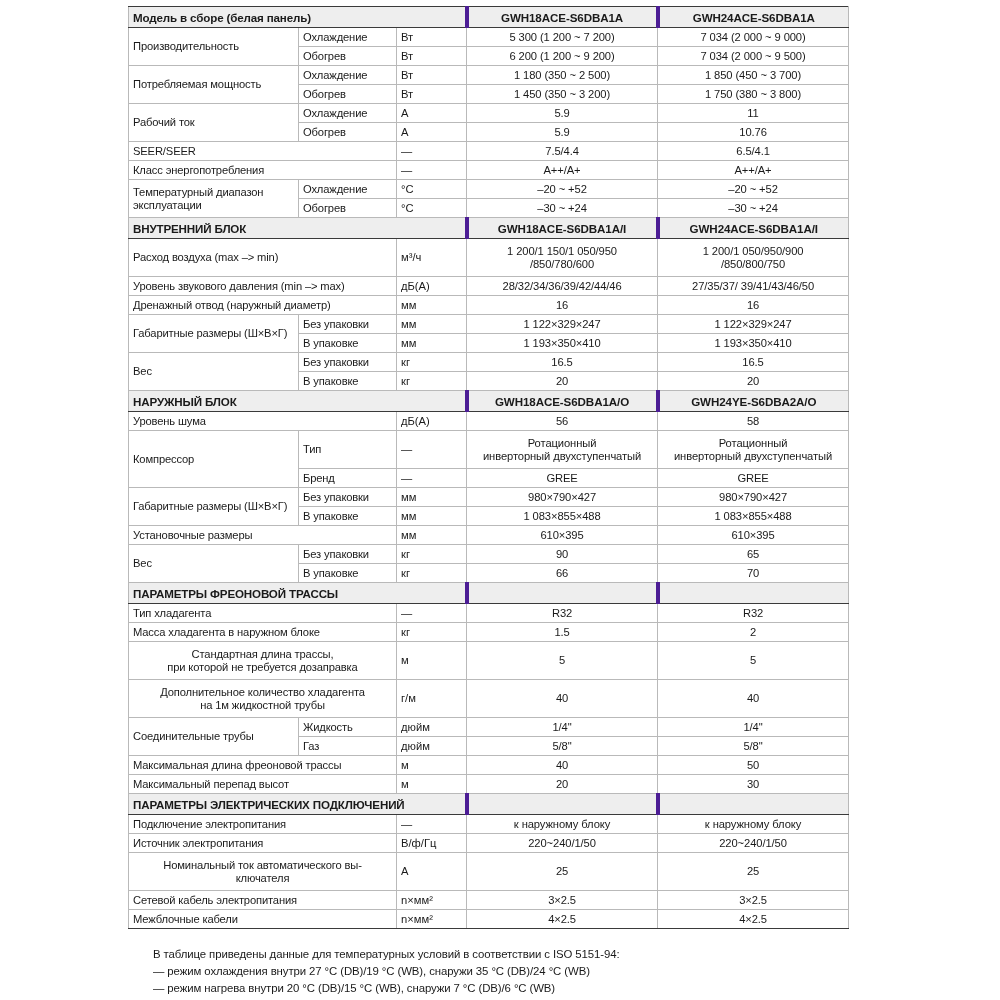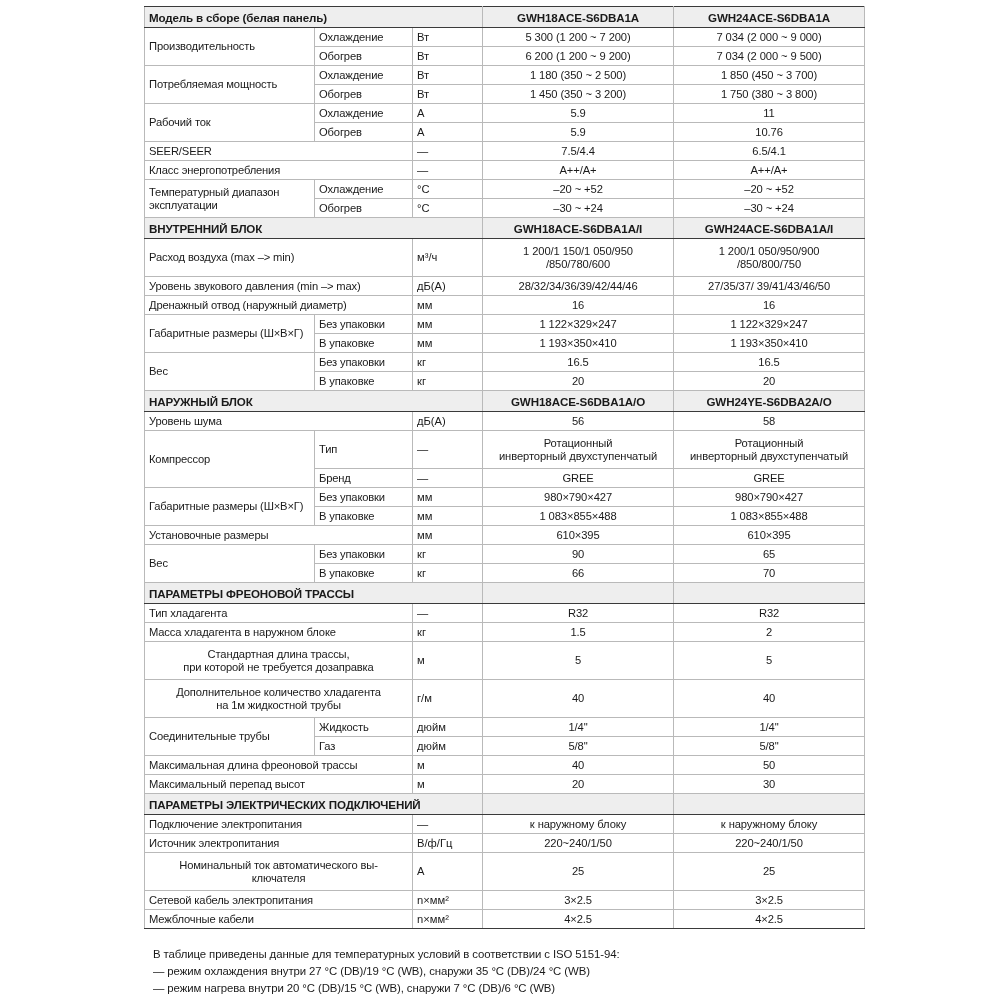--- a/index.html
+++ b/index.html
@@ -11,21 +11,21 @@
     width: 1000px;
     height: 1000px;
     font-family: "Liberation Sans", sans-serif;
     color: #1a1a1a;
     position: relative;
     overflow: hidden;
   }
 
   #sheet {
     position: absolute;
-    left: 144px;
+    left: 128px;
     top: 6px;
     width: 720px;
   }
 
   table.spec {
     width: 720px;
     border-collapse: collapse;
     table-layout: fixed;
     font-size: 11.2px;
   }
@@ -75,21 +75,21 @@
   }
   tr.section td.param {
     font-weight: bold;
     font-size: 11.6px;
   }
   tr.section td.val {
     font-weight: bold;
     font-size: 11.6px;
   }
   tr.section td.sep {
-    border-left: 1px solid #4c1d95;
+    border-left: 4px solid #4c1d95;
   }
 
   
   table.spec {
     border-top: 1.6px solid #3a3a3a;
     border-bottom: 1.6px solid #3a3a3a;
     border-left: 1.6px solid #3a3a3a;
     border-right: 1.6px solid #3a3a3a;
   }
 

